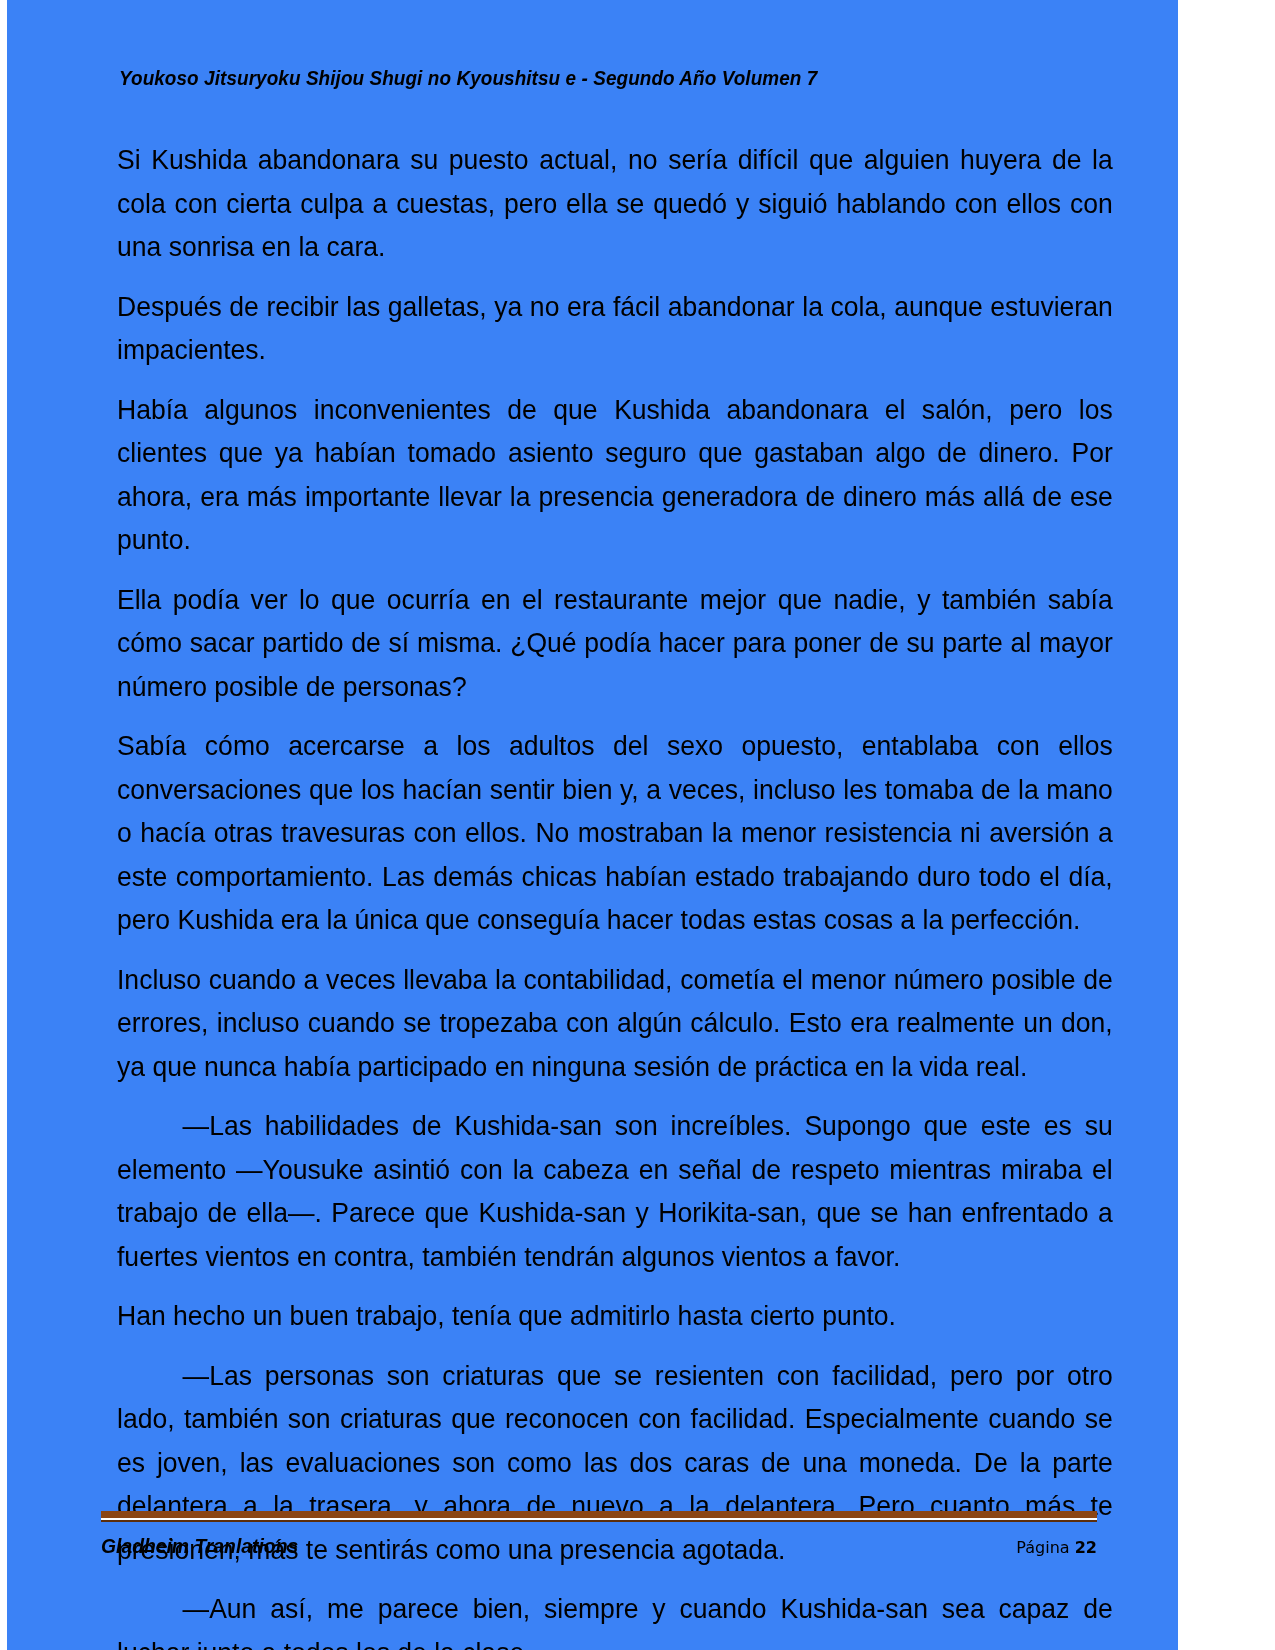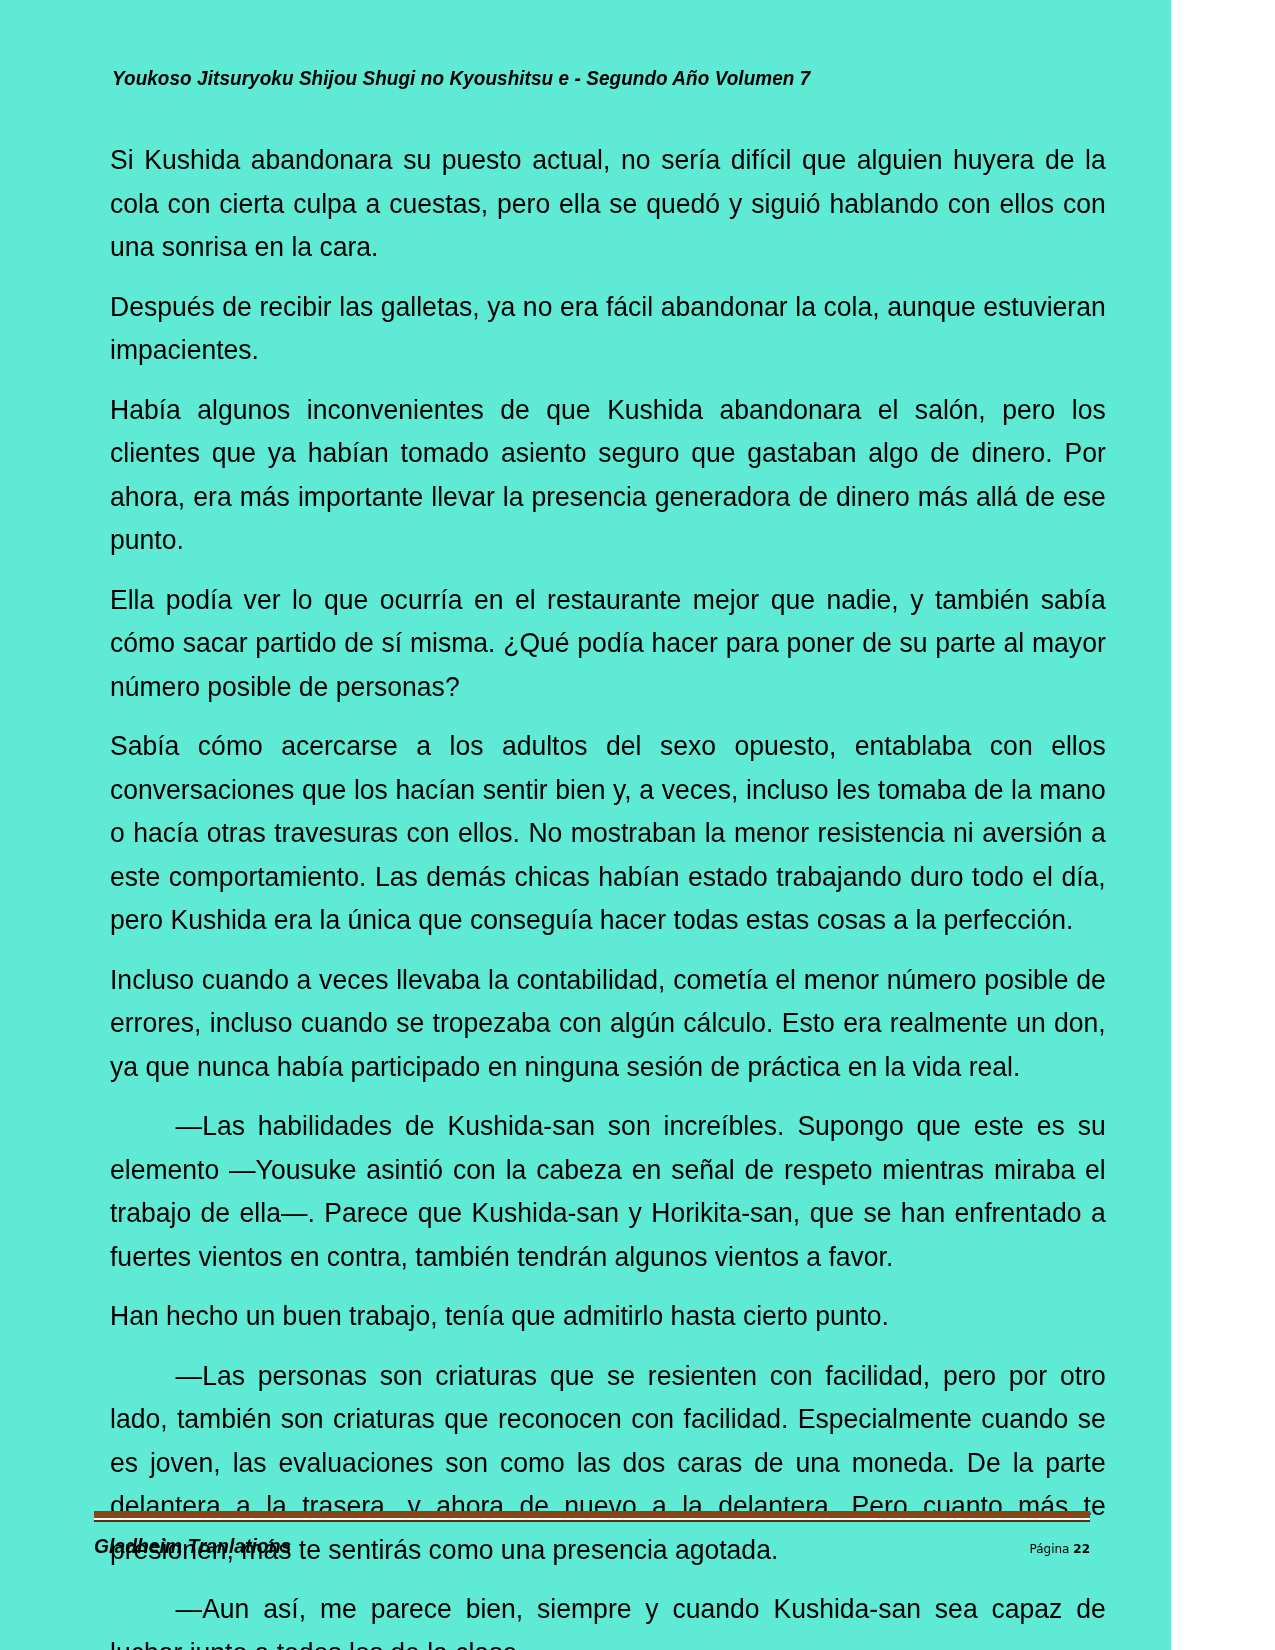--- a/index.html
+++ b/index.html
@@ -5,24 +5,25 @@
   html, body {
     margin: 0;
     padding: 0;
     background: #ffffff;
   }
 
   .page {
     position: relative;
     width: 1171px;
     height: 1650px;
-    background: #5eead4;
+    background: #3b82f6;
     box-sizing: border-box;
     overflow: hidden;
     font-family: "Liberation Sans", sans-serif;
+    margin-left: 7px;
   }
 
   
   .header {
     position: absolute;
     left: 112px;
     top: 66px;
     width: 1000px;
   }
 
@@ -107,21 +108,21 @@
     font-weight: bold;
     font-style: italic;
     color: #000000;
     transform: scaleX(0.92);
     transform-origin: left center;
     white-space: nowrap;
   }
 
   .footer-page {
     font-family: "DejaVu Sans", sans-serif;
-    font-size: 12px;
+    font-size: 16px;
     color: #000000;
     white-space: nowrap;
   }
 
   .footer-page .page-num {
     font-weight: bold;
   }
 </style>
 </head>
 <body>

